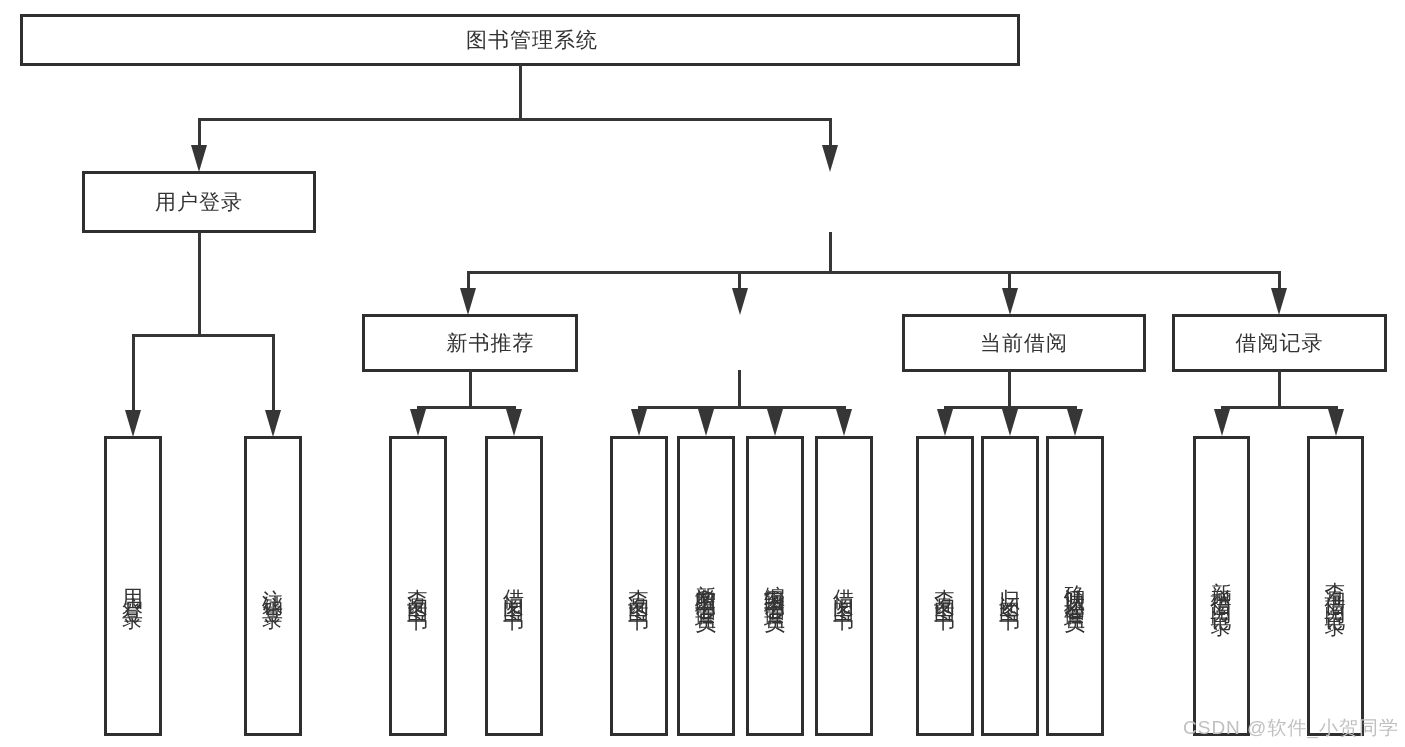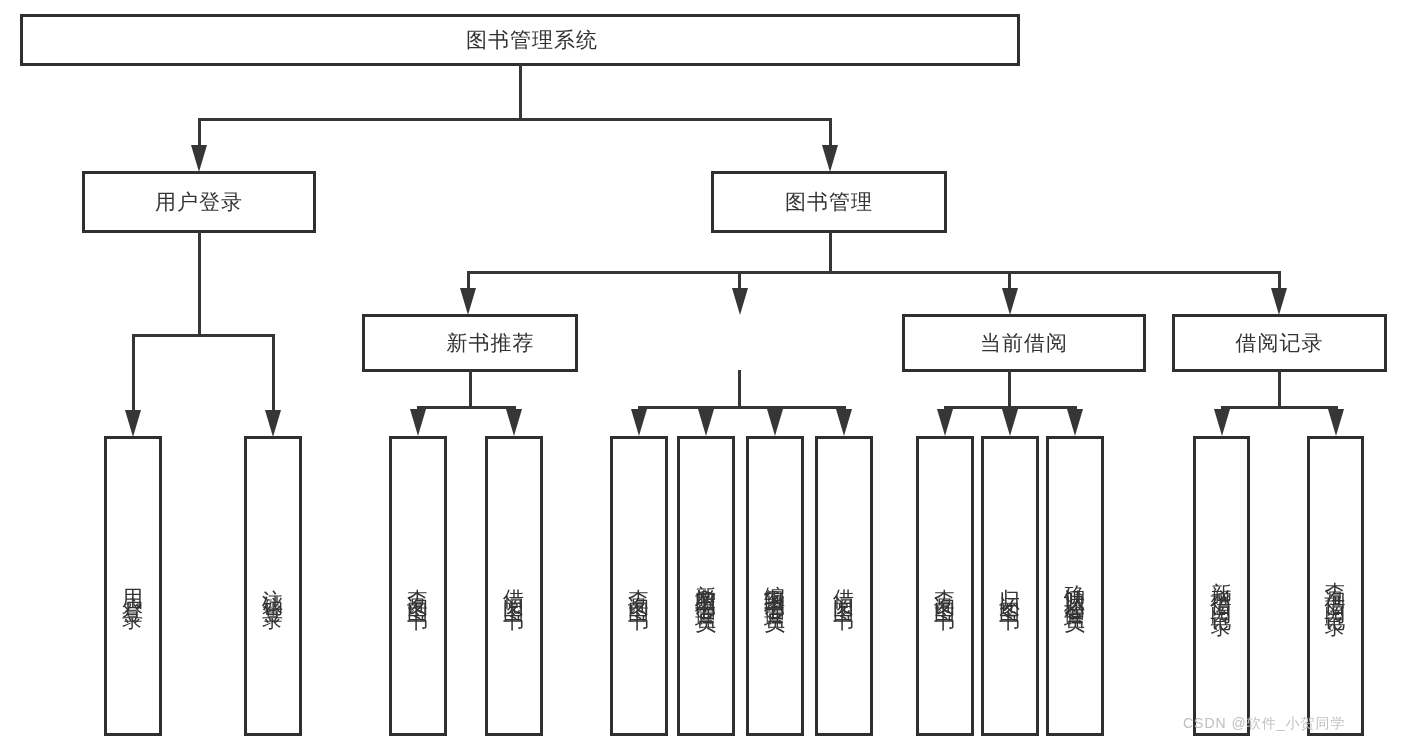--- a/index.html
+++ b/index.html
@@ -43,21 +43,21 @@
   .arrow{
     position:absolute;
     width:0;height:0;
     border-left:8px solid transparent;
     border-right:8px solid transparent;
     border-top:27px solid var(--line);
   }
   .watermark{
     position:absolute;
     left:1183px;top:715px;
-    font-size:14px;
+    font-size:19px;
     color:var(--watermark);
     letter-spacing:1px;
     z-index:6;
     white-space:nowrap;
   }
 </style>
 </head>
 <body>
 
 <div id="canvas" style="background: rgb(255, 255, 255);">
@@ -68,23 +68,20 @@
 
   <div class="vline" style="left:518.5px;top:64px;height:56px;"></div>
   <div class="hline" style="left:197.5px;top:118px;width:633px;"></div>
   <div class="vline" style="left:197.5px;top:118px;height:29px;"></div>
   <div class="arrow" style="left:191px;top:145px;"></div>
   <div class="vline" style="left:828.5px;top:118px;height:29px;"></div>
   <div class="arrow" style="left:822px;top:145px;"></div>
 
   <div class="box" style="left:82px;top:171px;width:234px;height:62px;">
     <span class="hlabel">用户登录</span>
-  </div>
-  <div class="box" style="left:711px;top:171px;width:236px;height:62px;">
-    <span class="hlabel">图书管理</span>
   </div>
 
   <div class="vline" style="left:197.5px;top:232px;height:104px;"></div>
   <div class="hline" style="left:131.5px;top:334px;width:143px;"></div>
   <div class="vline" style="left:131.5px;top:334px;height:78px;"></div>
   <div class="arrow" style="left:125px;top:410px;"></div>
   <div class="vline" style="left:271.5px;top:334px;height:78px;"></div>
   <div class="arrow" style="left:265px;top:410px;"></div>
 
   <div class="vline" style="left:828.5px;top:232px;height:42px;"></div>

